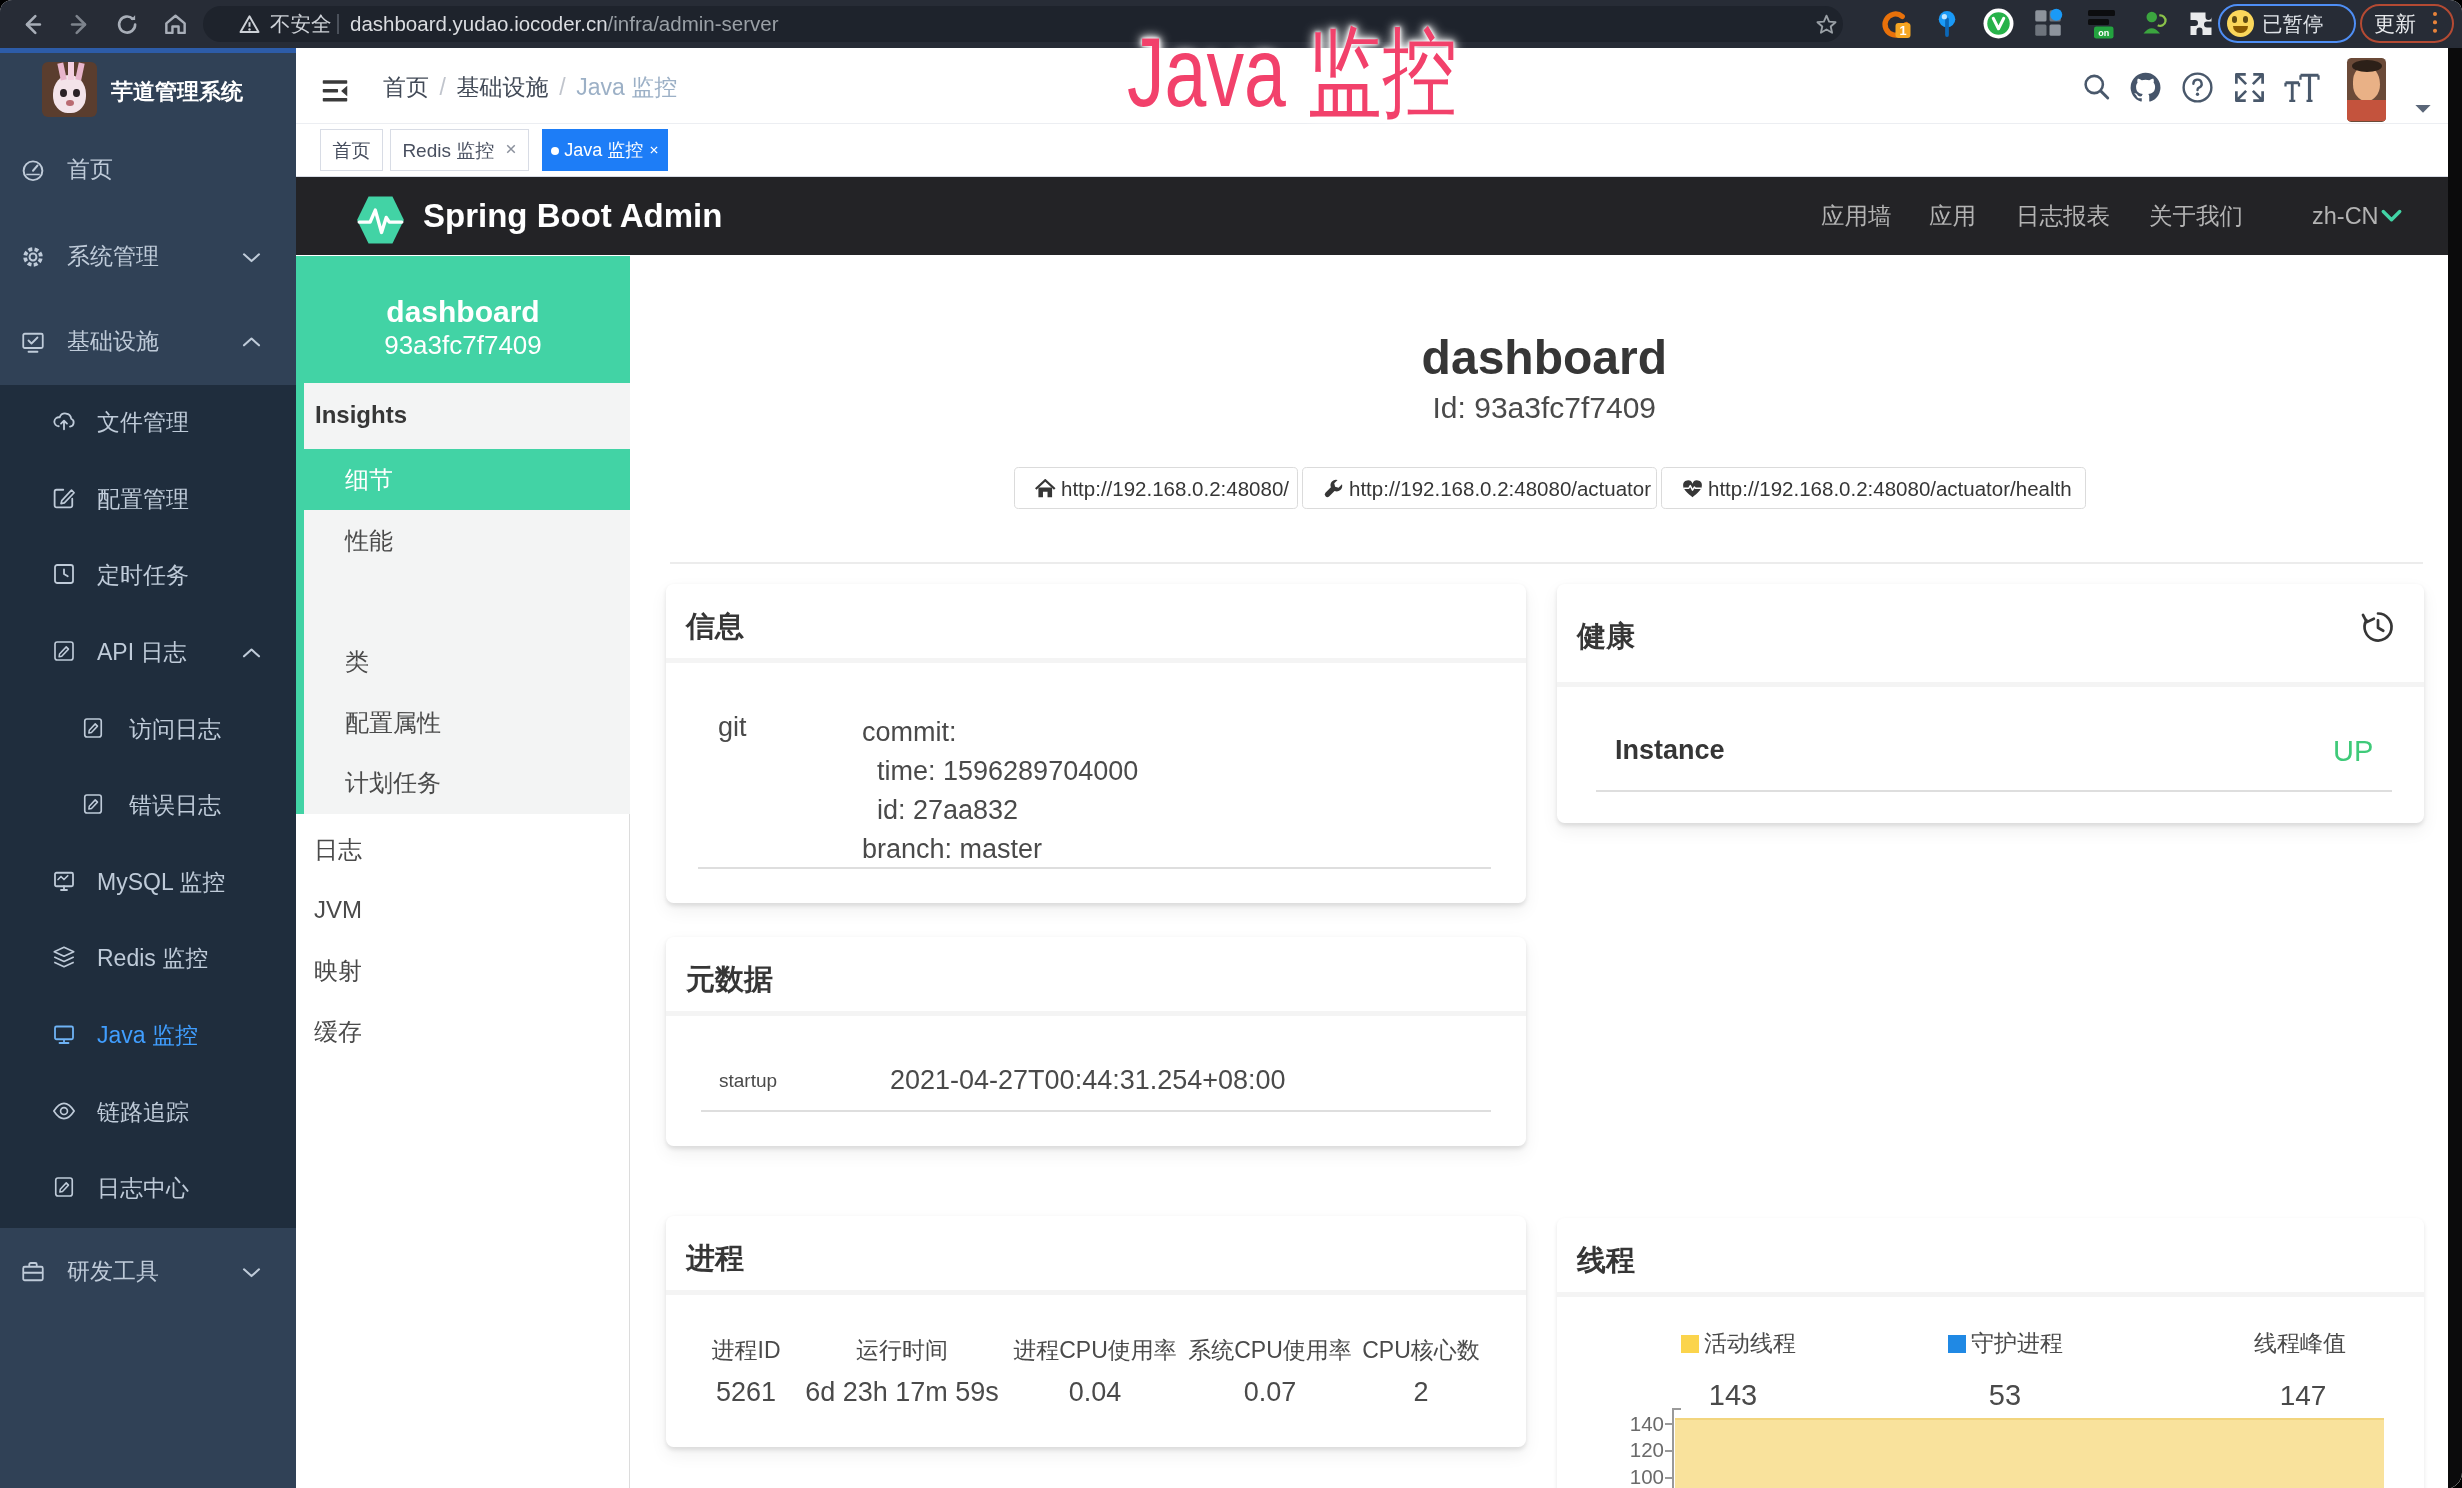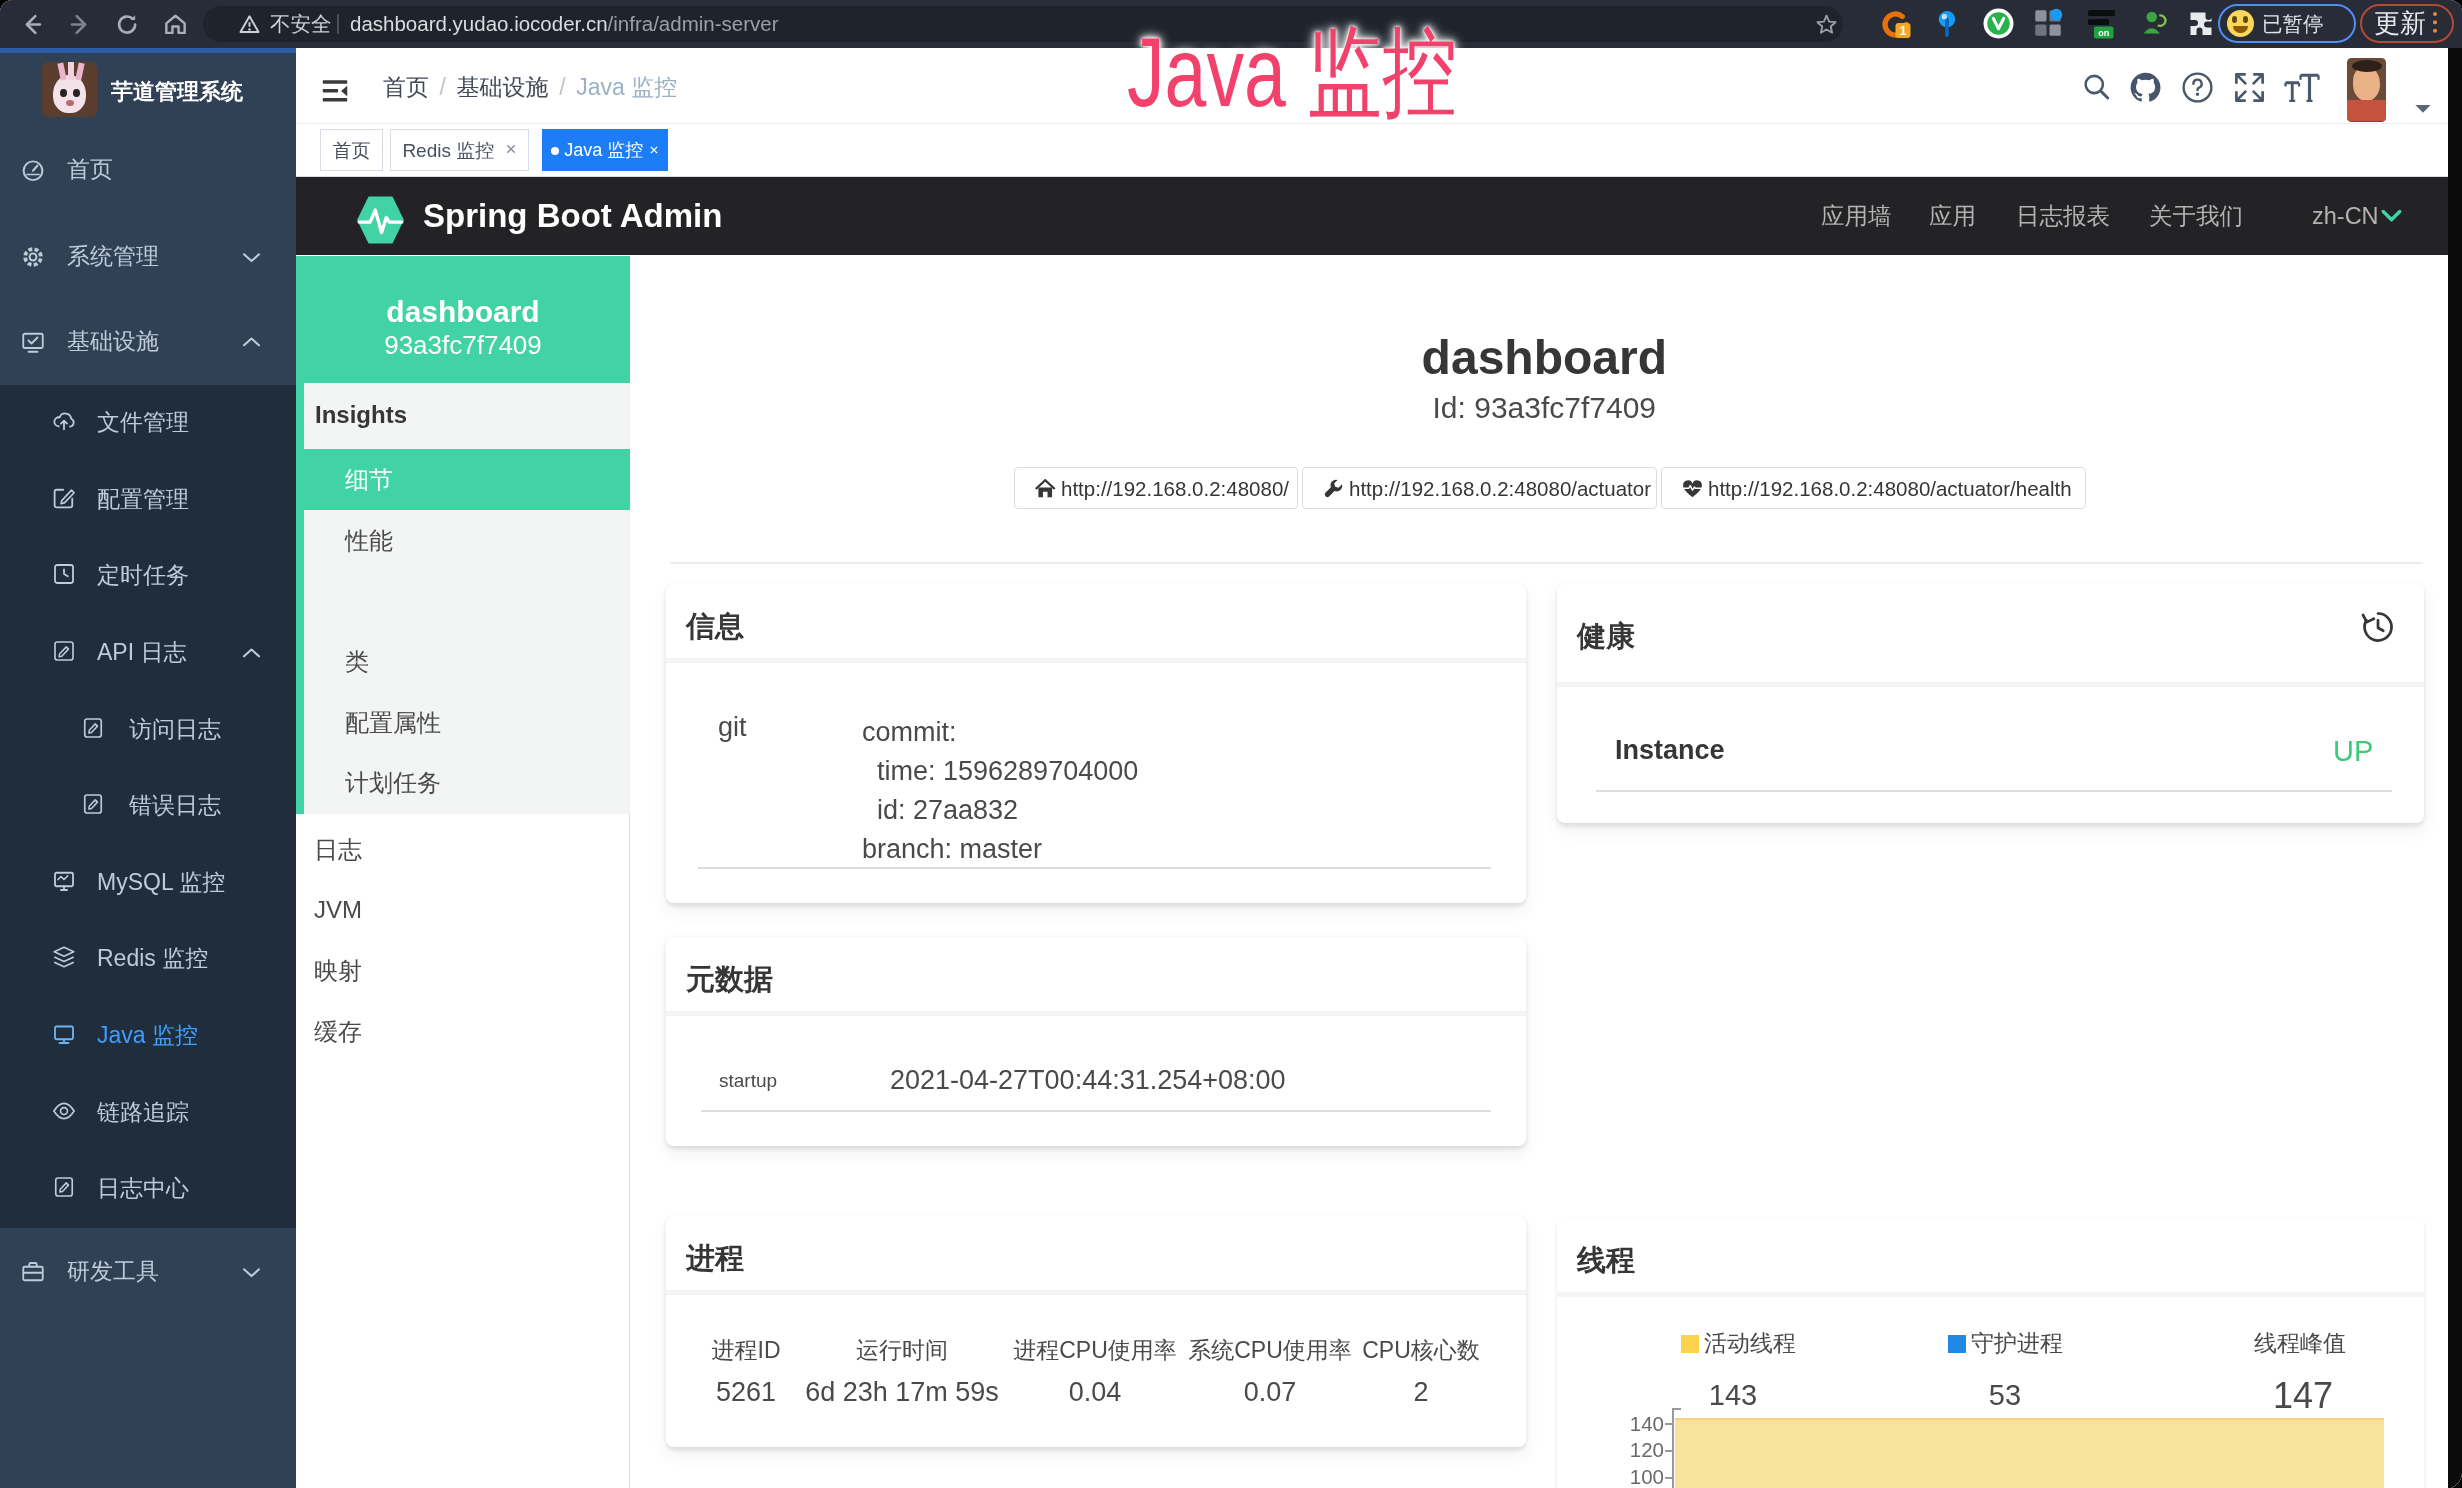--- a/index.html
+++ b/index.html
@@ -134,21 +134,21 @@
 
     <div style="position:absolute;left:2218px;top:3.8px;width:138px;height:39px;border:2.3px solid #4e8ef5;border-radius:21px;">
       <div style="position:absolute;left:6.8px;top:3.8px;width:27px;height:27px;border-radius:50%;background:#fbd75b;"></div>
       <div style="position:absolute;left:12px;top:10.6px;width:5.3px;height:6.8px;border-radius:50%;background:#5f4b12;"></div>
       <div style="position:absolute;left:23px;top:10.6px;width:5.3px;height:6.8px;border-radius:50%;background:#5f4b12;"></div>
       <div style="position:absolute;left:13px;top:20px;width:15px;height:7.6px;border-radius:0 0 7.6px 7.6px;background:#8a5a00;"></div>
       <div style="position:absolute;left:42px;top:0;height:35px;line-height:35px;font-size:20.5px;color:#dfe3e8;">已暂停</div>
     </div>
 
     <div style="position:absolute;left:2360px;top:3.8px;width:94px;height:39px;border:2.3px solid #b44a33;border-radius:21px;">
-      <div style="position:absolute;left:12px;top:0;height:52px;line-height:35px;font-size:26px;color:#e8eaed;">更新</div>
+      <div style="position:absolute;left:12px;top:0;height:52px;line-height:35px;font-size:21px;color:#e8eaed;">更新</div>
       <div style="position:absolute;left:71px;top:6px;width:3.8px;height:3.8px;background:#e8833a;border-radius:50%;box-shadow:0 8.3px 0 #e8833a, 0 16.7px 0 #e8833a;"></div>
     </div>
   </div>
 
   <div id="sidebar">
     <div class="blueline"></div>
     <div id="submenu">
       <div class="snav" style="top:24px;">
           <span style="position:absolute;left:52px;top:0px;"><svg width="24" height="24" viewBox="0 0 32 32">
               <path d="M9 23 a6 6 0 1 1 1.2-11.9 A8 8 0 0 1 25.6 13 A5.5 5.5 0 0 1 24 23.5" stroke="#bfcbd9" stroke-width="2.4" fill="none" stroke-linecap="round"></path>
@@ -461,21 +461,21 @@
       <div class="phead">
           <div class="ptitle">线程</div>
         </div>
       <div style="position:absolute;left:124px;top:117px;width:18px;height:18px;background:#fbd44c;"></div>
       <div class="thx" style="left:147px;top:112px;text-align:left;transform:none;">活动线程</div>
       <div style="position:absolute;left:391px;top:117px;width:18px;height:18px;background:#2089e4;"></div>
       <div class="thx" style="left:414px;top:112px;text-align:left;transform:none;">守护进程</div>
       <div class="thx" style="left:697px;top:112px;text-align:left;transform:none;">线程峰值</div>
       <div class="tdx" style="left:176px;top:161px;font-size:29px;">143</div>
       <div class="tdx" style="left:448px;top:161px;font-size:29px;">53</div>
-      <div class="tdx" style="left:746px;top:161px;font-size:36px;">147</div>
+      <div class="tdx" style="left:746px;top:161px;font-size:28px;">147</div>
 
       <div class="ylab" style="top:196px;">140</div>
       <div class="ylab" style="top:222px;">120</div>
       <div class="ylab" style="top:249px;">100</div>
       <div style="position:absolute;left:115px;top:190px;width:1.5px;height:82px;background:#9a9a9a;"></div>
       <div style="position:absolute;left:108px;top:205px;width:8.3px;height:1.5px;background:#9a9a9a;"></div>
       <div style="position:absolute;left:108px;top:232px;width:8.3px;height:1.5px;background:#9a9a9a;"></div>
       <div style="position:absolute;left:108px;top:259px;width:8.3px;height:1.5px;background:#9a9a9a;"></div>
       <div style="position:absolute;left:115px;top:190px;width:9px;height:1.5px;background:#9a9a9a;"></div>
       <div style="position:absolute;left:118px;top:200px;width:709px;height:71px;background:#f9e29c;border-top:2.3px solid #f2d57e;"></div>

